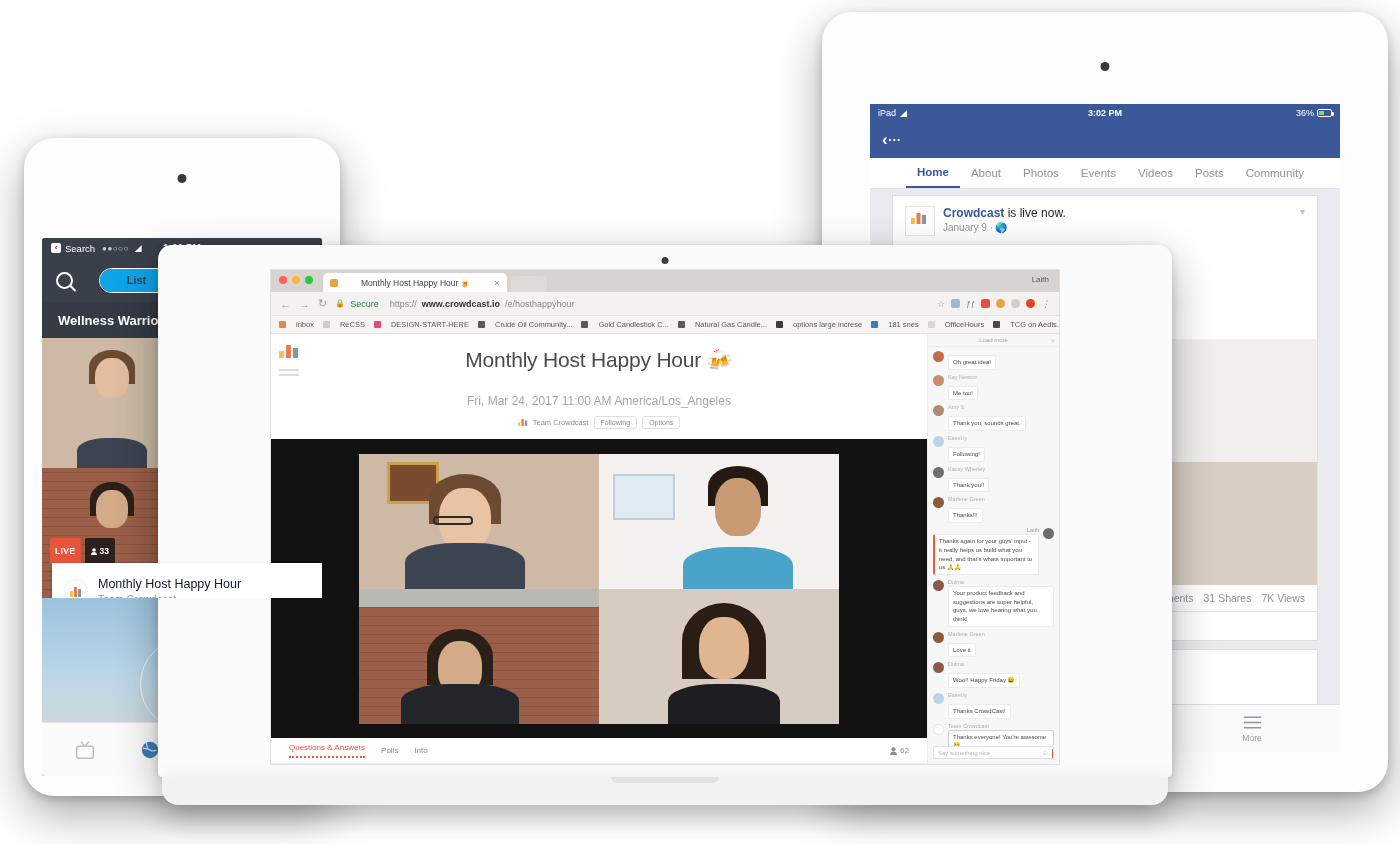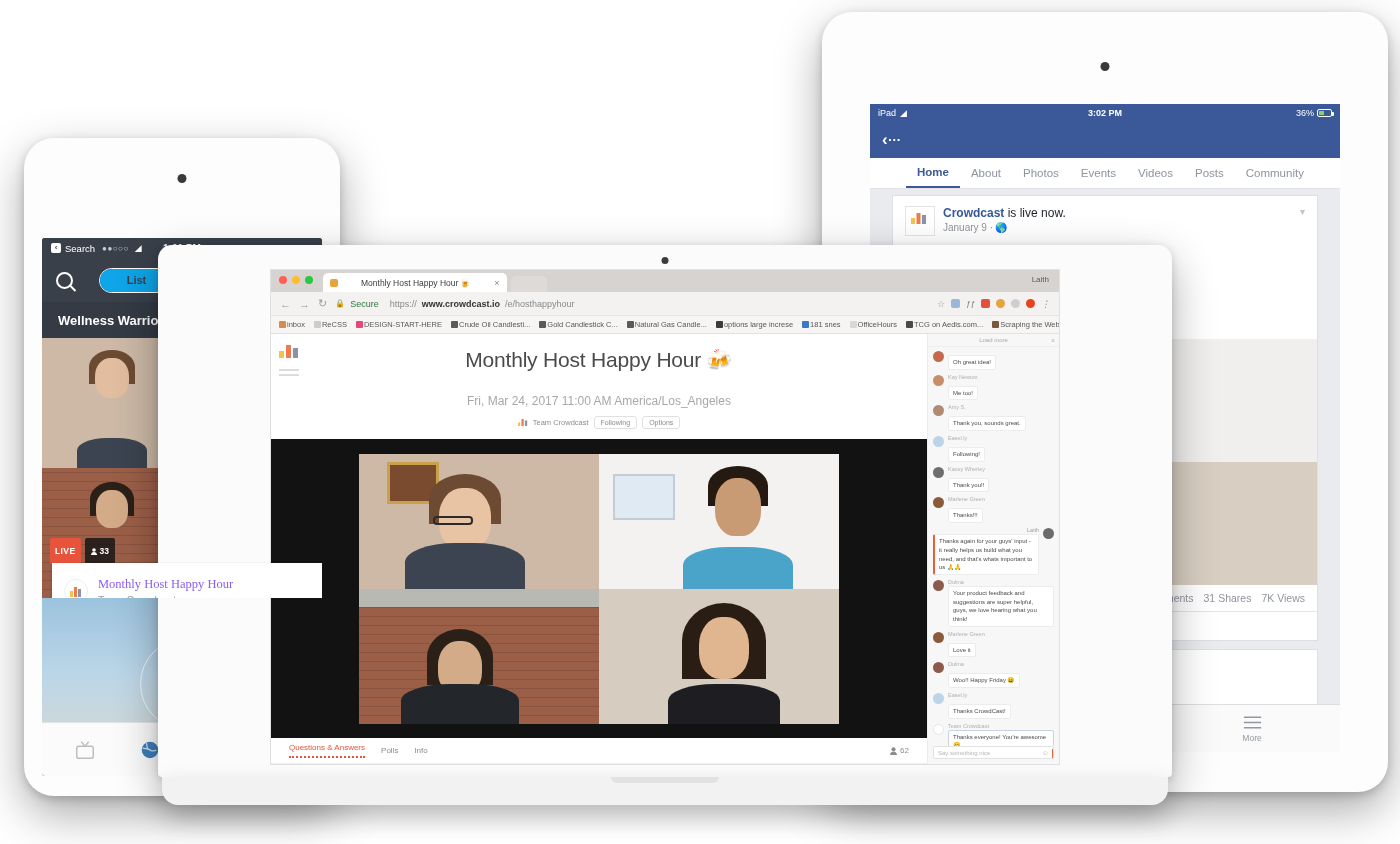--- a/index.html
+++ b/index.html
@@ -44,21 +44,21 @@
   .ww-bar .chev { margin-left: 10px; color: #4a90e2; font-size: 13px; font-weight: bold; }
 
   .ww-media { position: relative; height: 260px; background: #000; overflow: hidden; }
   .qgrid { position:absolute; inset:0; display: grid; grid-template-columns: 1fr 1fr; grid-template-rows: 1fr 1fr; }
   .live-row { position: absolute; left: 8px; top: 200px; display: flex; gap: 4px; z-index: 3;}
   .live-badge { background: #e8533b; color: #fff; font-size: 8.5px; font-weight: bold; padding: 8px 5px; border-radius: 2px; letter-spacing:.4px;}
   .cnt-badge { background: rgba(20,20,20,.82); color: #fff; font-size: 8.5px; font-weight: bold; padding: 2px 6px; border-radius: 2px; display:flex; gap:3px; align-items:center;}
   .evt-card { position: absolute; left: 10px; top: 225px; right: -30px; background: #fff; height: 56px;
     display: flex; align-items: center; padding: 0 12px; z-index: 3; box-shadow: 0 1px 3px rgba(0,0,0,.2); }
   .evt-ico { width: 24px; height: 24px; border-radius: 50%; border: 1px solid #eee; margin-right: 10px; position: relative; background:#fff; flex:none;}
-  .evt-t { font-size: 12.5px; color: #8b5cf6; font-family: Liberation Serif, serif; }
+  .evt-t { font-size: 12.5px; color: #0f172a; }
   .evt-s { font-size: 10.5px; color: #9a9a9a; margin-top: 2px; }
   .sky { height: 140px; background: linear-gradient(#9cc3de 0%, #bcd6e8 55%, #cfd9d8 100%); position:relative; overflow:hidden;}
   .wheel { position: absolute; left: 98px; bottom: 8px; width: 92px; height: 92px; border: 1.5px solid rgba(255,255,255,.75); border-radius: 50%; }
   .ios-tabbar { position: absolute; left:0; right: 0; bottom: 0; height: 54px; background: #fbfbfb; display: flex; align-items: center; justify-content: space-around; padding: 0 10px; border-top: 1px solid #e3e3e3;}
   .tabico { width: 22px; height: 22px; opacity: .55; }
 
   
   #tablet-right { left: 822px; top: 12px; width: 566px; height: 780px; border-radius: 30px; }
   #tablet-right .cam { top: 50px; }
   #tablet-right .screen { left: 48px; top: 92px; width: 470px; height: 648px; background: #e9ebee; }
@@ -122,21 +122,21 @@
   .cr-omni { height: 24px; background: #f3f2f1; display: flex; align-items: center; padding: 0 9px; gap: 8px; border-bottom: 1px solid #e6e4e2;}
   .cr-nav { display: flex; gap: 8px; color: #9a9a9a; font-size: 11px; align-items:center;}
   .cr-url { flex: 1; display: flex; align-items: center; gap: 5px; font-size: 9px; color: #8a8a8a; }
   .cr-url .lock { color: #2b7a3d; font-size: 8px; }
   .cr-url .sec { color: #2b7a3d; font-size: 9px; }
   .cr-url b { color: #333; }
   .cr-ricons { display:flex; gap: 6px; align-items: center; }
   .cr-ricons i { display:block; width: 9px; height: 9px; border-radius: 2px; }
 
   .cr-bm { height: 18px; background: #f6f5f4; display: flex; align-items: center; gap: 9px; padding: 0 8px; font-size: 7.5px; color: #585858; border-bottom: 1px solid #e4e2e0;}
-  .bm { display: flex; align-items: center; gap: 1px; white-space: nowrap;}
+  .bm { display: flex; align-items: center; gap: 10px; white-space: nowrap;}
   .bm i { width: 7px; height: 7px; border-radius: 1px; display:block; flex:none;}
 
   
   #cc-page { position: absolute; left: 0; right: 0; top: 64px; bottom: 0; background: #fff; display: flex;}
   #cc-main { flex: 1; position: relative; display: flex; flex-direction: column; }
   .cc-railicon { position: absolute; left: 8px; top: 10px; width: 26px; }
   .cc-hamb { margin-top: 7px; width: 20px; }
   .cc-hamb span { display:block; height: 2px; background: #dcdcdc; margin-bottom: 3px;}
   .cc-header { padding: 14px 0 10px 0; text-align: center; }
   .cc-title { font-size: 21px; color: #4a4a4a; font-weight: normal; letter-spacing: -.2px; }
@@ -473,21 +473,21 @@
           <span class="bm">
             <i style="background: rgb(204, 204, 204);"></i>
             <span>ReCSS</span>
           </span>
           <span class="bm">
             <i style="background: rgb(232, 70, 124);"></i>
             <span>DESIGN-START-HERE</span>
           </span>
           <span class="bm">
             <i style="background: rgb(90, 90, 90);"></i>
-            <span>Crude Oil Candlesti...</span>
+            <span>Crude Oil Community...</span>
           </span>
           <span class="bm">
             <i style="background: rgb(90, 90, 90);"></i>
             <span>Gold Candlestick C...</span>
           </span>
           <span class="bm">
             <i style="background: rgb(90, 90, 90);"></i>
             <span>Natural Gas Candle...</span>
           </span>
           <span class="bm">

